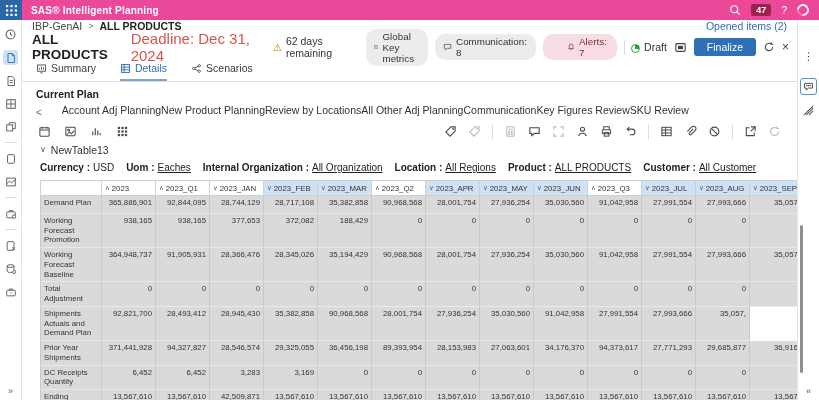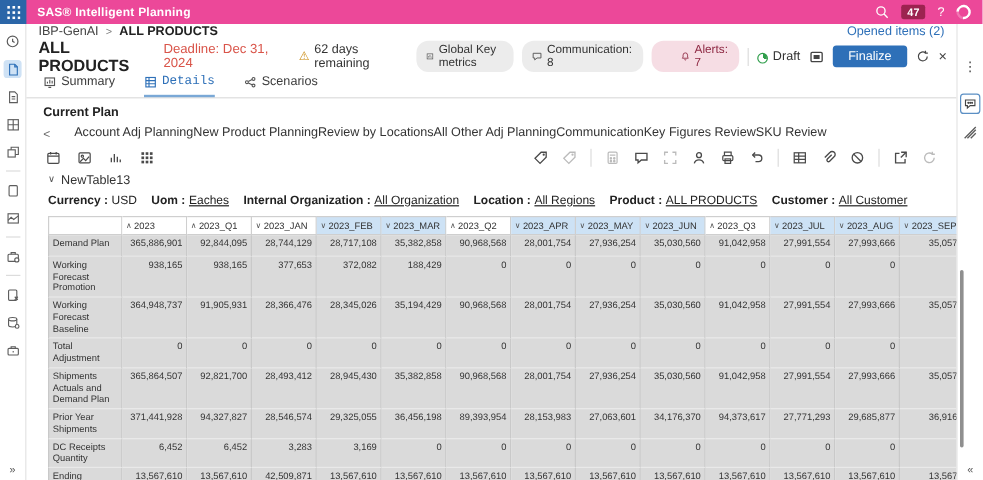--- a/index.html
+++ b/index.html
@@ -32,37 +32,37 @@
 
   
   .main { flex:1; min-width:0; display:flex; flex-direction:column; }
   .crumbs { height:20px; display:flex; align-items:center; padding:0 10px; font-size:10.5px; color:#444; }
   .crumb-sep { margin:0 6px; color:#777; font-size:9px; }
   .crumb-current { font-weight:bold; color:#222; }
   .opened-items { margin-left:auto; color:#2e70b8; font-size:10.5px; }
 
   .title-row { height:30px; display:flex; align-items:center; padding:0 8px 0 10px; gap:9px; }
   .page-title { font-size:13.5px; font-weight:bold; color:#222; }
-  .deadline { font-size:11px; color:#d95449; }
+  .deadline { font-size:15px; color:#d95449; }
   .days { font-size:10.5px; color:#333; display:flex; align-items:center; gap:4px; }
   .warn-glyph { color:#c9880a; font-size:10px; }
   .title-right { margin-left:auto; display:flex; align-items:center; gap:7px; }
   .pill { display:flex; align-items:center; gap:4px; background:#ececec; border-radius:10px; padding:2px 8px; font-size:9.8px; color:#333; }
   .pill.alert { background:#f6dde4; color:#8d2741;padding-left:24px; }
   .vdiv { width:1px; height:15px; background:#ddd; }
   .draft { display:flex; align-items:flex-end; gap:4px; font-size:10.5px; color:#333; }
   .draft-dot { width:9px; height:9px; border-radius:50%; border:1.5px solid #2f9e4b;
                background:conic-gradient(#2f9e4b 0 28%, transparent 0); }
   .icon-btn { color:#444; display:flex; align-items:center; }
   .btn-finalize { background:#2e70b8; color:#fff; font-size:10.5px; padding:3px 13px; border-radius:3px; border:none; font-family:inherit; }
   .close-glyph { font-size:12px; color:#444; line-height:1; }
 
   .tabs { height:25px; display:flex; align-items:flex-end; gap:24px; padding:0 14px; border-bottom:1px solid #dcdcdc; }
   .tab { display:flex; align-items:center; gap:4px; font-size:10.5px; color:#3c3c3c; padding-bottom:5px; border-bottom:2px solid transparent; }
-  .tab.active { color:#2e70b8; border-bottom-color:#7aa8d6;font-family:Liberation Mono, monospace; }
+  .tab.active { color:#2e70b8; border-bottom-color:#7aa8d6; }
   .tab svg { color:#555; } .tab.active svg { color:#2e70b8; }
 
   .current-plan { font-size:10.5px; font-weight:bold; color:#222; padding:6px 14px 1px; }
 
   .subtabs { display:flex; align-items:center; gap:20px; padding:3px 14px 0; height:22px; font-size:10.5px; color:#333; }
   .subtab { padding-bottom:3px; border-bottom:2px solid transparent; white-space:nowrap; }
   .nav-chev { color:#666; font-size:10px; }
 
   .toolbar { height:24px; display:flex; align-items:center; padding:0 16px; margin-top:3px; }
   .tb-left { display:flex; gap:13px; align-items:center; }
@@ -583,21 +583,20 @@
                 <div class="gcell">0</div>
                 <div class="gcell">0</div>
                 <div class="gcell">0</div>
                 <div class="gcell">0</div>
                 <div class="gcell">0</div>
                 <div class="gcell">0</div>
                 <div class="gcell"></div>
               </div>
               <div class="grow">
                 <div class="gcell lbl">Shipments Actuals and Demand Plan</div>
-                <div class="gcell">365,864,507</div>
                 <div class="gcell">92,821,700</div>
                 <div class="gcell">28,493,412</div>
                 <div class="gcell">28,945,430</div>
                 <div class="gcell">35,382,858</div>
                 <div class="gcell">90,968,568</div>
                 <div class="gcell">28,001,754</div>
                 <div class="gcell">27,936,254</div>
                 <div class="gcell">35,030,560</div>
                 <div class="gcell">91,042,958</div>
                 <div class="gcell">27,991,554</div>

